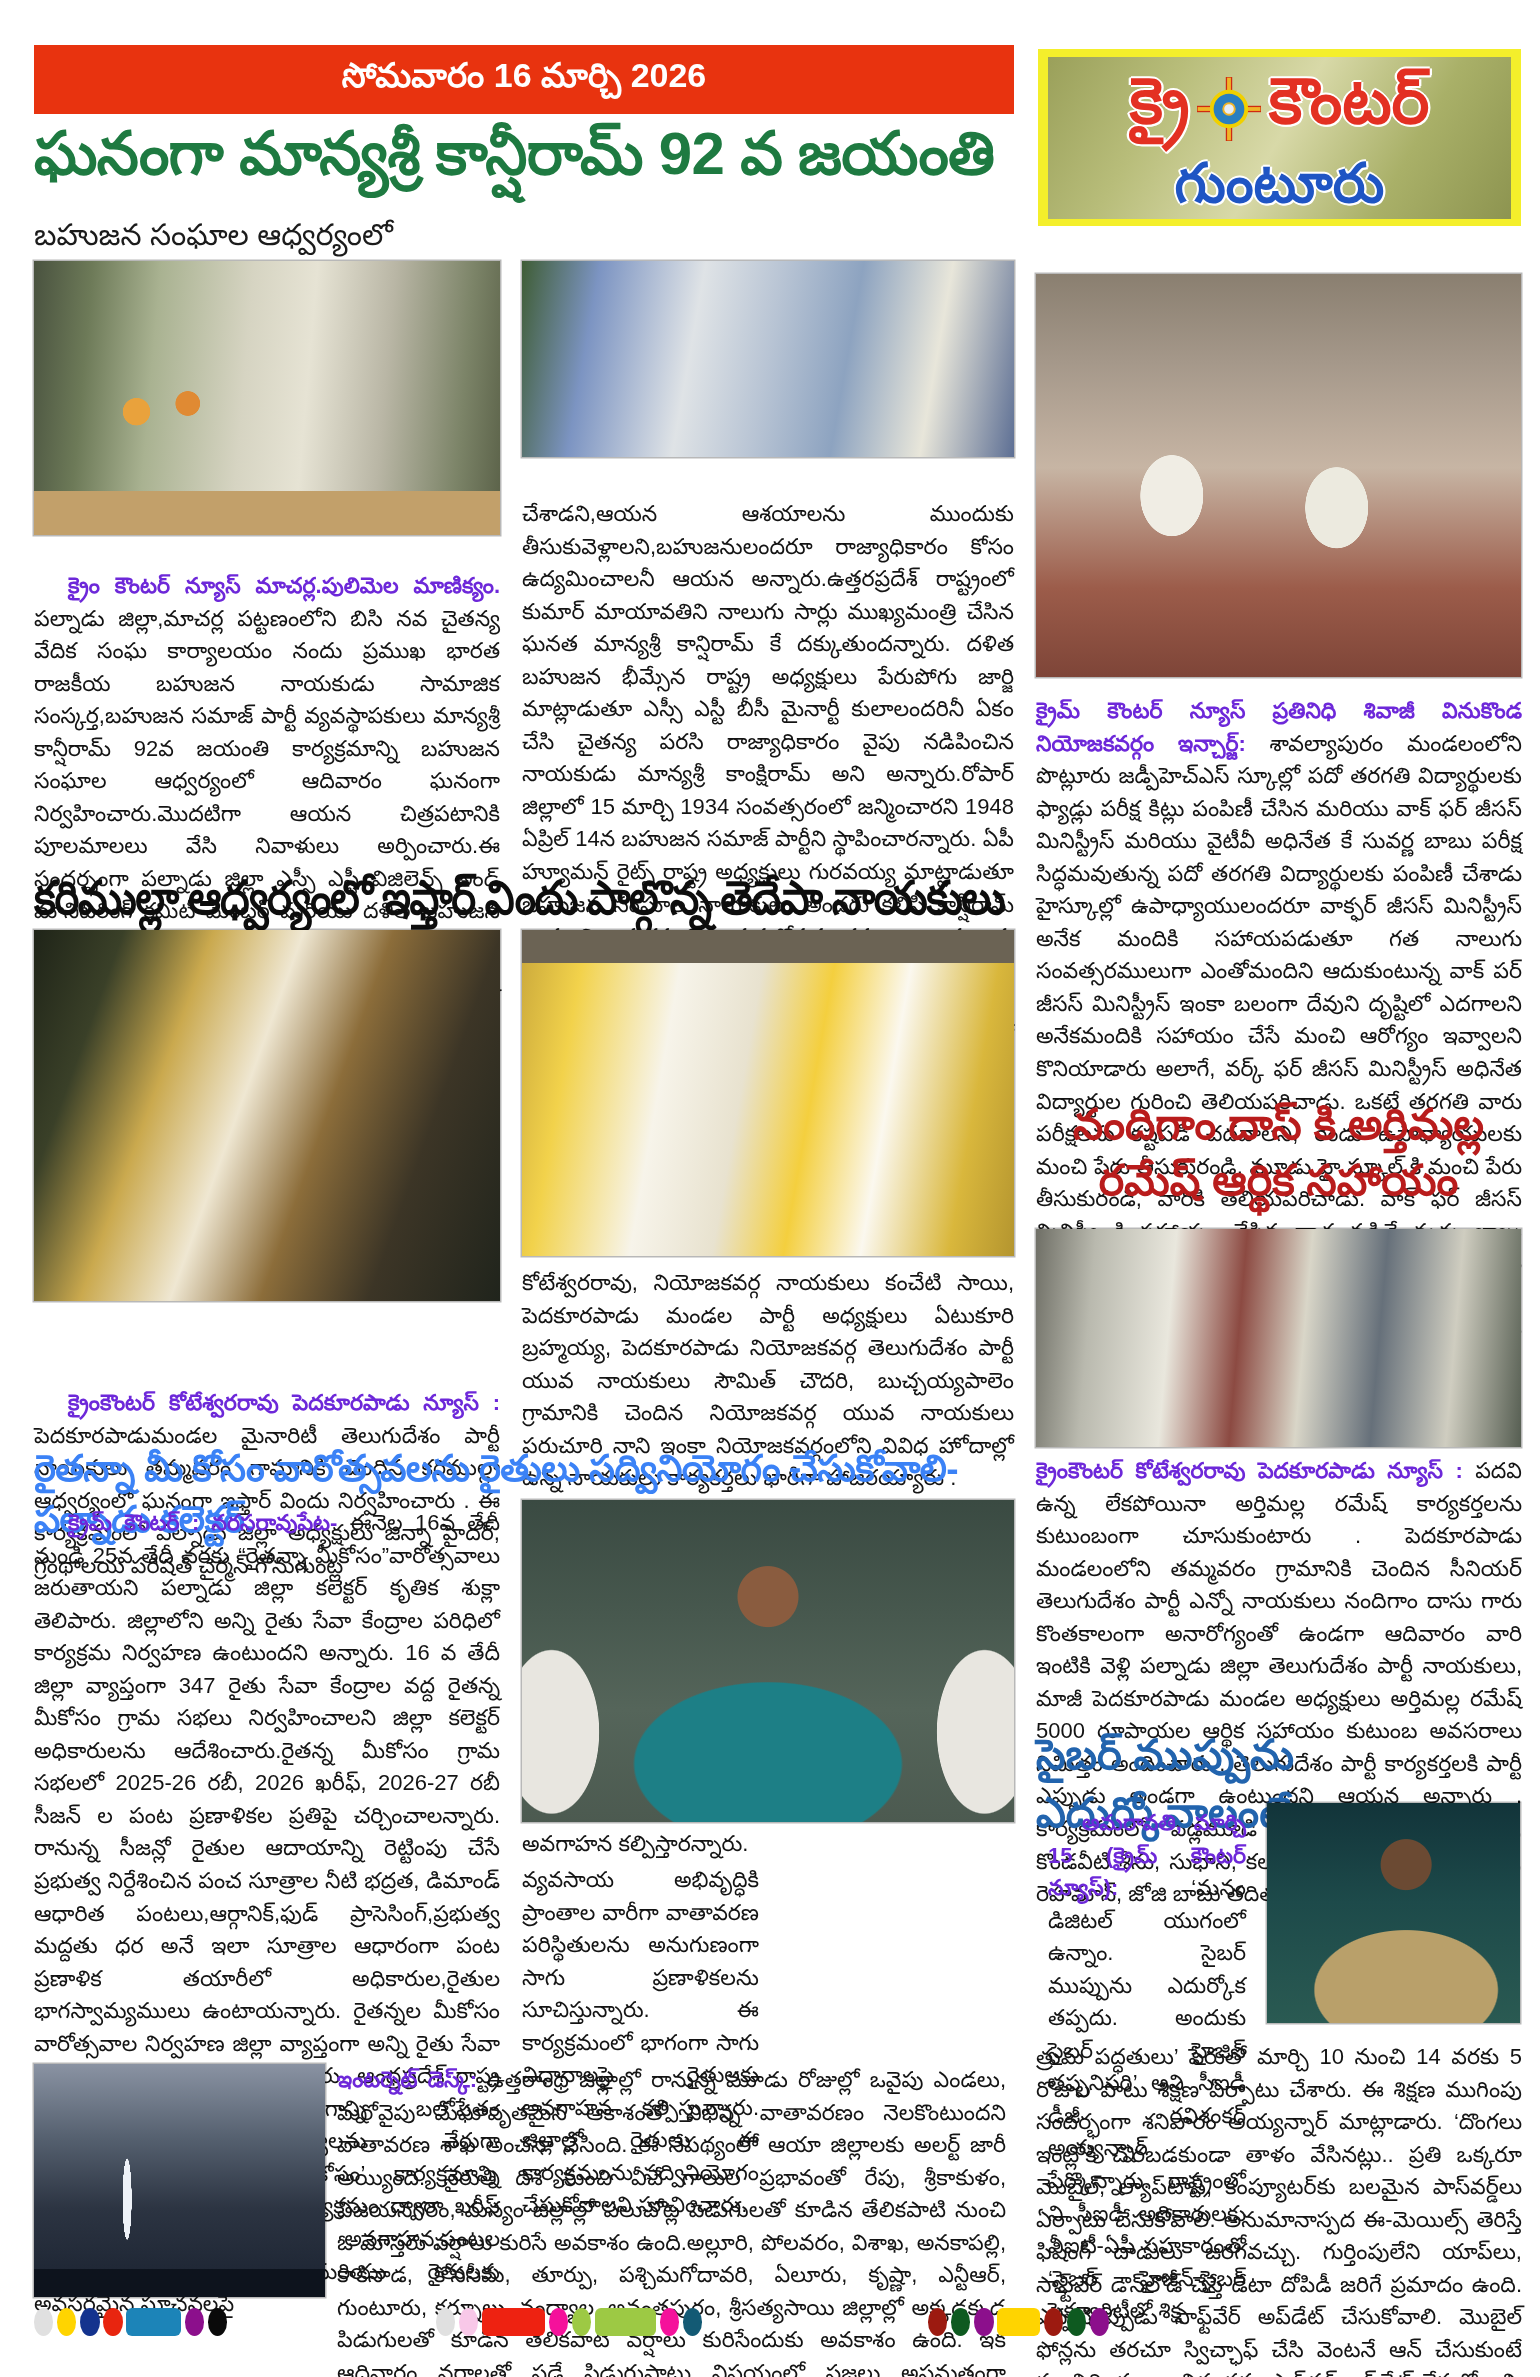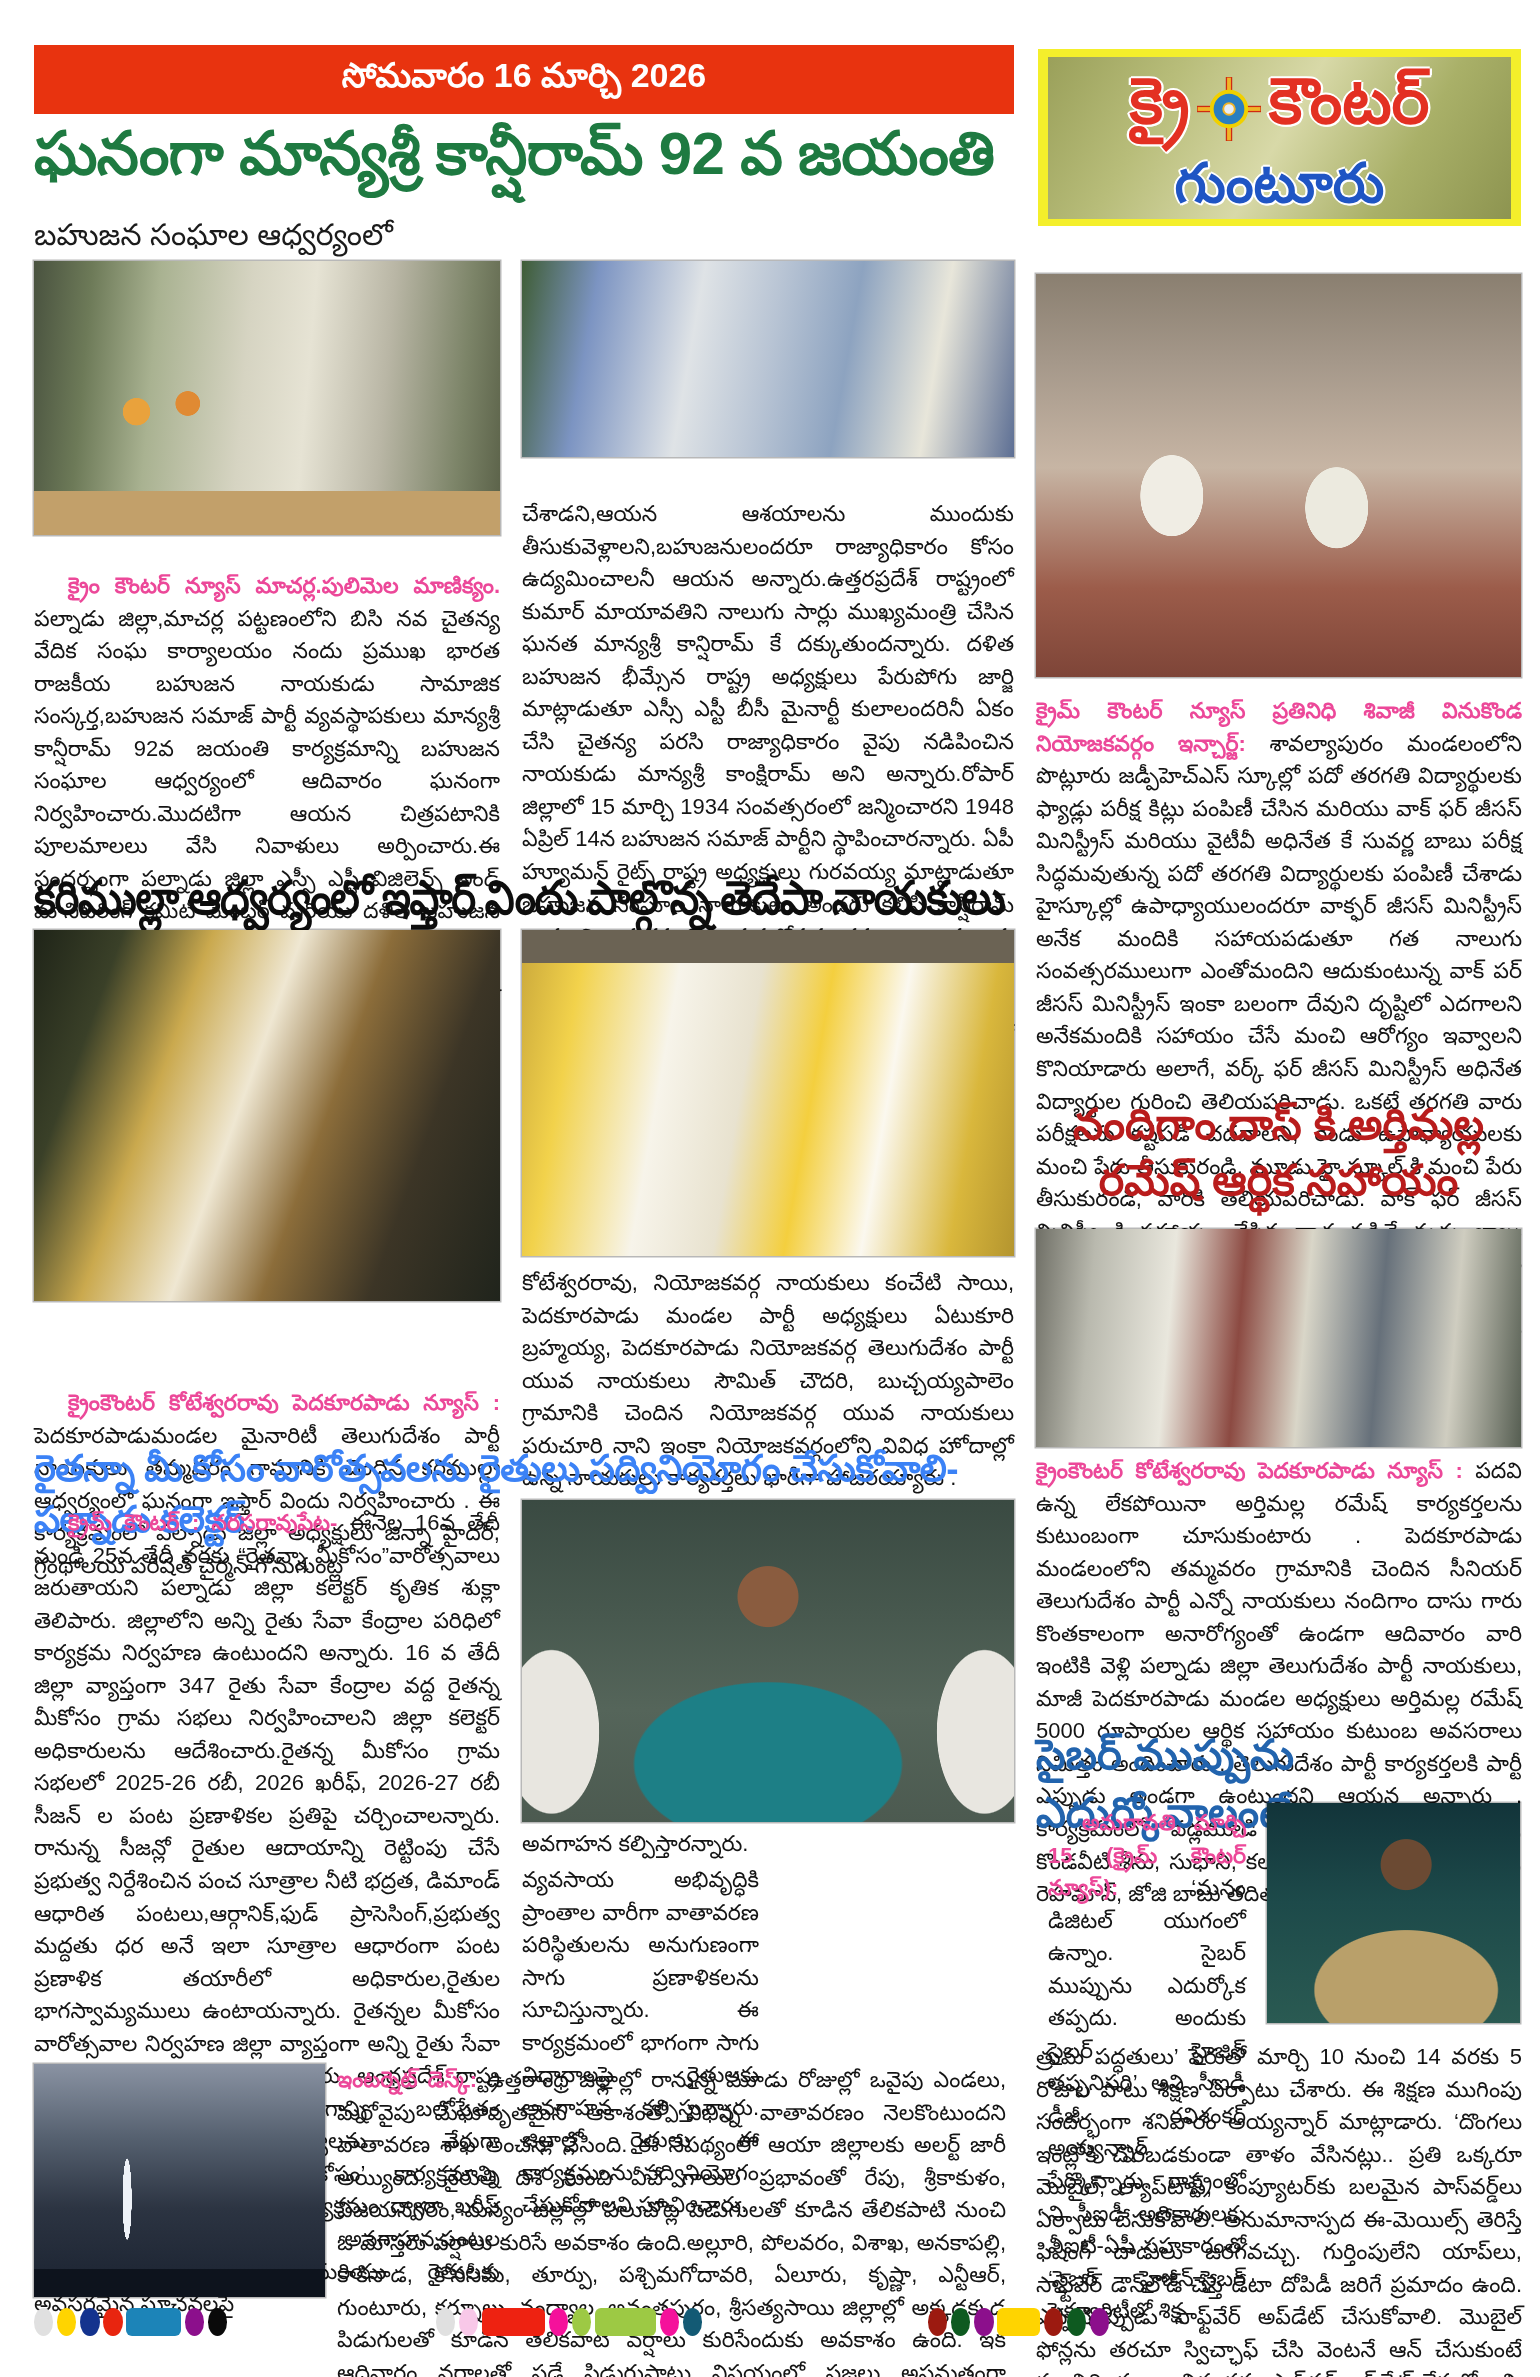--- a/index.html
+++ b/index.html
@@ -25,21 +25,21 @@
   .h-green{left:34px;top:119px;width:999px;font-size:60px;font-weight:bold;color:#1e7a41;letter-spacing:-0.7px;}
   .h-sub{left:34px;top:218px;width:671px;font-size:30px;color:#1b1b1b;}
   .h-black{left:34px;top:871px;width:992px;font-size:42px;font-weight:900;color:#0d0d0d;letter-spacing:-1.5px;transform:scaleY(1.12);transform-origin:top left;}
   .h-red{left:34px;top:1448px;width:992px;font-size:37px;font-weight:900;color:#3b82f6;letter-spacing:-0.7px;}
   .h-blue-nandigam{left:1036px;top:1097px;width:485px;font-size:43px;font-weight:bold;color:#b91c1c;text-align:center;line-height:1.3;}
   .h-blue-cyber{left:1036px;top:1731px;width:485px;font-size:42px;font-weight:bold;color:#2264ae;}
   .h-teal{left:34px;top:1992px;width:939px;font-size:46px;font-weight:900;color:#257083;}
 
   
   .body-col{font-size:22px;line-height:1.48;text-align:justify;color:#141414;}
-  .lead{color:#ec4899;font-weight:bold;}
+  .lead{color:#6d28d9;font-weight:bold;}
   .indent{display:inline-block;width:34px;}
 
   
   .photo{box-shadow:0 0 0 1.5px rgba(0,0,0,0.28);}
   .ph-tribute{background:
       radial-gradient(circle at 22% 55%, #e9a23c 0 13.4px, transparent 14px),
       radial-gradient(circle at 33% 52%, #e08a33 0 12px, transparent 12.7px),
       linear-gradient(0deg,#c2a06a 0 16%, transparent 16%),
       linear-gradient(95deg,#49523f 0%,#6d7a58 12%,#a9b291 26%,#d6d4c2 45%,#e6e3d4 58%,#b9b6a5 74%,#7c8468 90%,#5a6148 100%);}
   .ph-fists{background:

